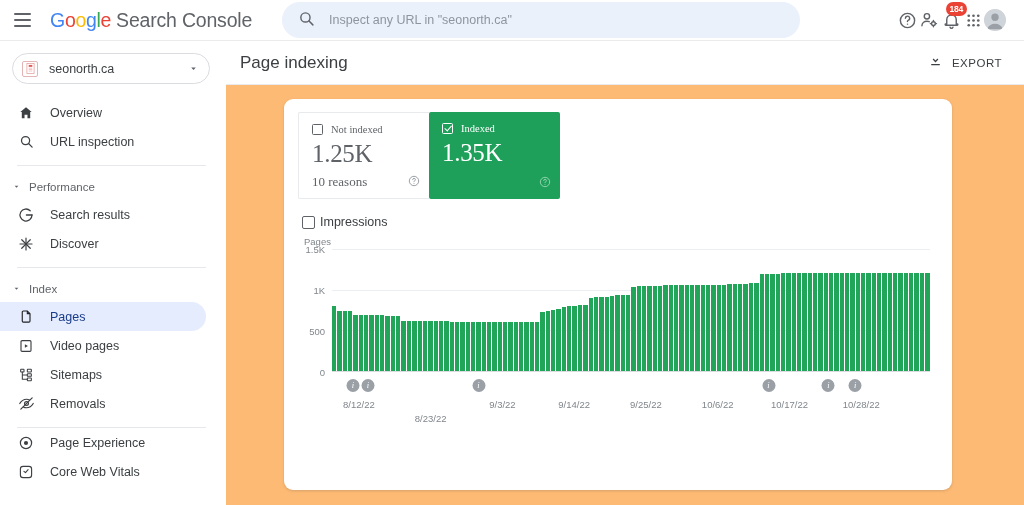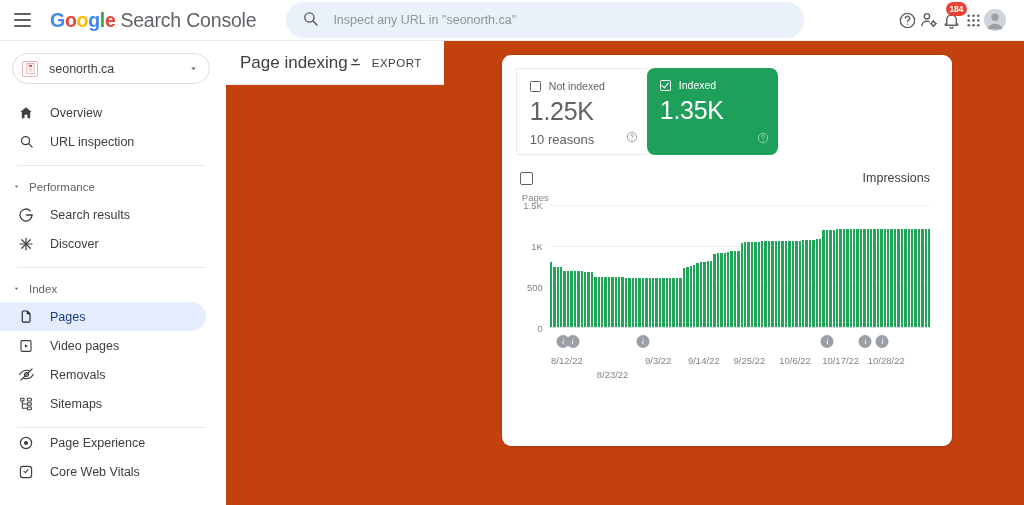--- a/index.html
+++ b/index.html
@@ -15,21 +15,21 @@
   
   .topbar {
     height: 41px; min-height: 41px; background: #fff;
     display: flex; align-items: center; padding: 0 14px 0 14px;
     border-bottom: 1px solid #ebebeb;
   }
   .hamburger { width: 22px; height: 22px; display: flex; flex-direction: column;
     justify-content: center; gap: 4px; cursor: pointer; margin-right: 14px; }
   .hamburger span { display: block; height: 2px; width: 17px; background: #5f6368; border-radius: 1px; }
   .brand { display: flex; align-items: baseline; font-size: 19px; letter-spacing: -0.2px; white-space: nowrap; }
-  .g-logo { font-size: 19.5px; font-weight: 700; letter-spacing: -0.3px; }
+  .g-logo { font-size: 19.5px; font-weight: 400; letter-spacing: -0.3px; }
   .g-logo .b { color: #4285f4; } .g-logo .r { color: #ea4335; }
   .g-logo .y { color: #fbbc05; } .g-logo .g { color: #34a853; }
   .brand-sub { color: #5f6368; font-size: 19.5px; margin-left: 5px; font-weight: 400; }
 
   .searchwrap { flex: 0 0 auto; margin-left: 30px; }
   .searchbar {
     width: 518px; height: 36px; background: #eaf1fb; border-radius: 18px;
     display: flex; align-items: center; padding: 0 16px; cursor: text;
   }
   .searchbar .mag { margin-right: 14px; flex: 0 0 auto; }
@@ -75,57 +75,57 @@
   .navitem.active .nlabel { color: #1a3c8c; }
   .divider { height: 1px; background: #e6e8eb; margin: 9px 20px 0 17px; }
   .section {
     display: flex; align-items: center; gap: 8px; padding-left: 12px;
     height: 26px; margin-top: 8px; cursor: pointer;
   }
   .section .caret { color: #5f6368; font-size: 8px; line-height: 1; }
   .section .stitle { font-size: 11.5px; color: #5f6368; }
 
   
-  .main { flex: 1; background: #c2410c; display: flex; min-width: 0; }
+  .main { flex: 1; background: #fdba74; display: flex; flex-direction: column; min-width: 0; }
   .mainhead {
     height: 44px; min-height: 44px; background: #fff; display: flex; align-items: center;
     padding: 0 22px 0 14px; border-bottom: 1px solid #e8eaed;
   }
   .pagetitle { font-size: 17px; color: #3c4043; font-weight: 400; }
   .exportbtn { margin-left: auto; display: flex; align-items: center; gap: 9px; cursor: pointer; }
   .exportbtn .elabel { font-size: 11.5px; color: #3c4043; letter-spacing: 0.5px; }
 
   .maincontent { flex: 1; padding: 14px 72px 0 58px; overflow: hidden; }
   .card {
     background: #fff; border-radius: 9px; height: 391px;
     box-shadow: 0 1px 2px rgba(60,64,67,0.12), 0 1px 3px 1px rgba(60,64,67,0.05);
     padding: 13px 22px 0 14px; position: relative;
   }
 
   
-  .tiles { display: flex; gap: 0; }
+  .tiles { display: flex; gap: 0; font-family: Liberation Serif, serif; }
   .tile { width: 131px; height: 87px; position: relative; padding: 11px 11px 0 13px; cursor: pointer; }
   .tile.plain { border: 1px solid #e8eaed; border-right: none; border-radius: 2px 0 0 2px; background: #fff; }
-  .tile.sel { background: #1ea05a; border-radius: 8px; }
+  .tile.sel { background: #1ea05a; border-radius: 2px; }
   .tilehead { display: flex; align-items: center; gap: 8px; }
   .cbox { width: 11px; height: 11px; border: 1.4px solid #5f6368; border-radius: 1.5px; flex:0 0 auto; }
   .cbox.checked { border-color: #fff; position: relative; }
   .cbox.checked::after {
     content: ""; position: absolute; left: 2.6px; top: 0.3px; width: 3.2px; height: 6.4px;
     border: solid #fff; border-width: 0 1.5px 1.5px 0; transform: rotate(42deg);
   }
   .tlabel { font-size: 10.5px; color: #5f6368; }
   .tile.sel .tlabel { color: #fff; }
   .tvalue { font-size: 25px; color: #5f6368; margin-top: 5px; letter-spacing: -0.3px; font-weight: 400; }
   .tile.sel .tvalue { color: #fff; }
   .tsub { font-size: 13px; color: #5f6368; margin-top: 6px; }
   .helpq { position: absolute; right: 9px; bottom: 7px; cursor: pointer; }
 
   
-  .improw { display: flex; align-items: center; gap: 11px; margin-top: 16px; margin-left: 4px; cursor: pointer; justify-content: space-between; }
+  .improw { display: flex; align-items: center; gap: 5px; margin-top: 16px; margin-left: 4px; cursor: pointer; }
   .improw .cbox2 { width: 13px; height: 13px; border: 1.5px solid #5f6368; border-radius: 2px; }
   .improw .ilabel { font-size: 12.5px; color: #3c4043; }
 
   
   .chartbox { margin-top: 10px; position: relative; height: 165px; }
   .ylabel { position: absolute; left: 6px; top: -3px; font-size: 9.5px; color: #80868b; }
   .chartgrid { position: absolute; left: 34px; right: 0; top: 10px; height: 122px; }
   .gridline { position: absolute; left: 0; right: 0; height: 1px; background: #eceff1; }
   .ytick { position: absolute; right: calc(100% + 7px); font-size: 9.5px; color: #80868b;
     transform: translateY(-50%); white-space: nowrap; }
@@ -327,40 +327,40 @@
           <svg width="16" height="16" viewBox="0 0 24 24" fill="none" stroke="#3c4043" stroke-width="1.7">
             <rect x="4.5" y="4" width="15" height="16" rx="1.6"></rect>
             <path d="M10.3 9.5l4.6 2.6-4.6 2.6z" fill="#3c4043" stroke="none"></path>
           </svg>
         </span>
         <span class="nlabel">Video pages</span>
       </div>
 
       <div class="navitem">
         <span class="nicon">
-          <svg width="17" height="17" viewBox="0 0 24 24" fill="none" stroke="#3c4043" stroke-width="1.7">
-            <path d="M2.5 12s3.6-6 9.5-6c1.6 0 3 .4 4.2 1M21.5 12s-3.6 6-9.5 6c-1.7 0-3.2-.5-4.4-1.2" stroke-linecap="round"></path>
-            <circle cx="12" cy="12" r="2.7"></circle>
-            <line x1="4" y1="20" x2="20" y2="4" stroke-linecap="round"></line>
-          </svg>
-        </span>
-        <span class="nlabel">Removals</span>
-      </div>
-
-      <div class="navitem">
-        <span class="nicon">
           <svg width="16" height="16" viewBox="0 0 24 24" fill="none" stroke="#3c4043" stroke-width="1.6">
             <rect x="4" y="3.5" width="5" height="4" rx="0.6"></rect>
             <rect x="14" y="3.5" width="6" height="4" rx="0.6"></rect>
             <rect x="14" y="10" width="6" height="4" rx="0.6"></rect>
             <rect x="14" y="16.5" width="6" height="4" rx="0.6"></rect>
             <path d="M6.5 7.5v11h7.3M6.5 12h7.3" stroke-linecap="round"></path>
           </svg>
         </span>
         <span class="nlabel">Sitemaps</span>
+      </div>
+
+      <div class="navitem">
+        <span class="nicon">
+          <svg width="17" height="17" viewBox="0 0 24 24" fill="none" stroke="#3c4043" stroke-width="1.7">
+            <path d="M2.5 12s3.6-6 9.5-6c1.6 0 3 .4 4.2 1M21.5 12s-3.6 6-9.5 6c-1.7 0-3.2-.5-4.4-1.2" stroke-linecap="round"></path>
+            <circle cx="12" cy="12" r="2.7"></circle>
+            <line x1="4" y1="20" x2="20" y2="4" stroke-linecap="round"></line>
+          </svg>
+        </span>
+        <span class="nlabel">Removals</span>
       </div>
 
       <div class="divider"></div>
 
 
       <div class="navitem">
         <span class="nicon">
           <svg width="16" height="16" viewBox="0 0 24 24" fill="none" stroke="#3c4043" stroke-width="1.8">
             <circle cx="12" cy="12" r="8.4"></circle>
               <circle cx="12" cy="12" r="3.1" fill="#3c4043" stroke="none"></circle>

